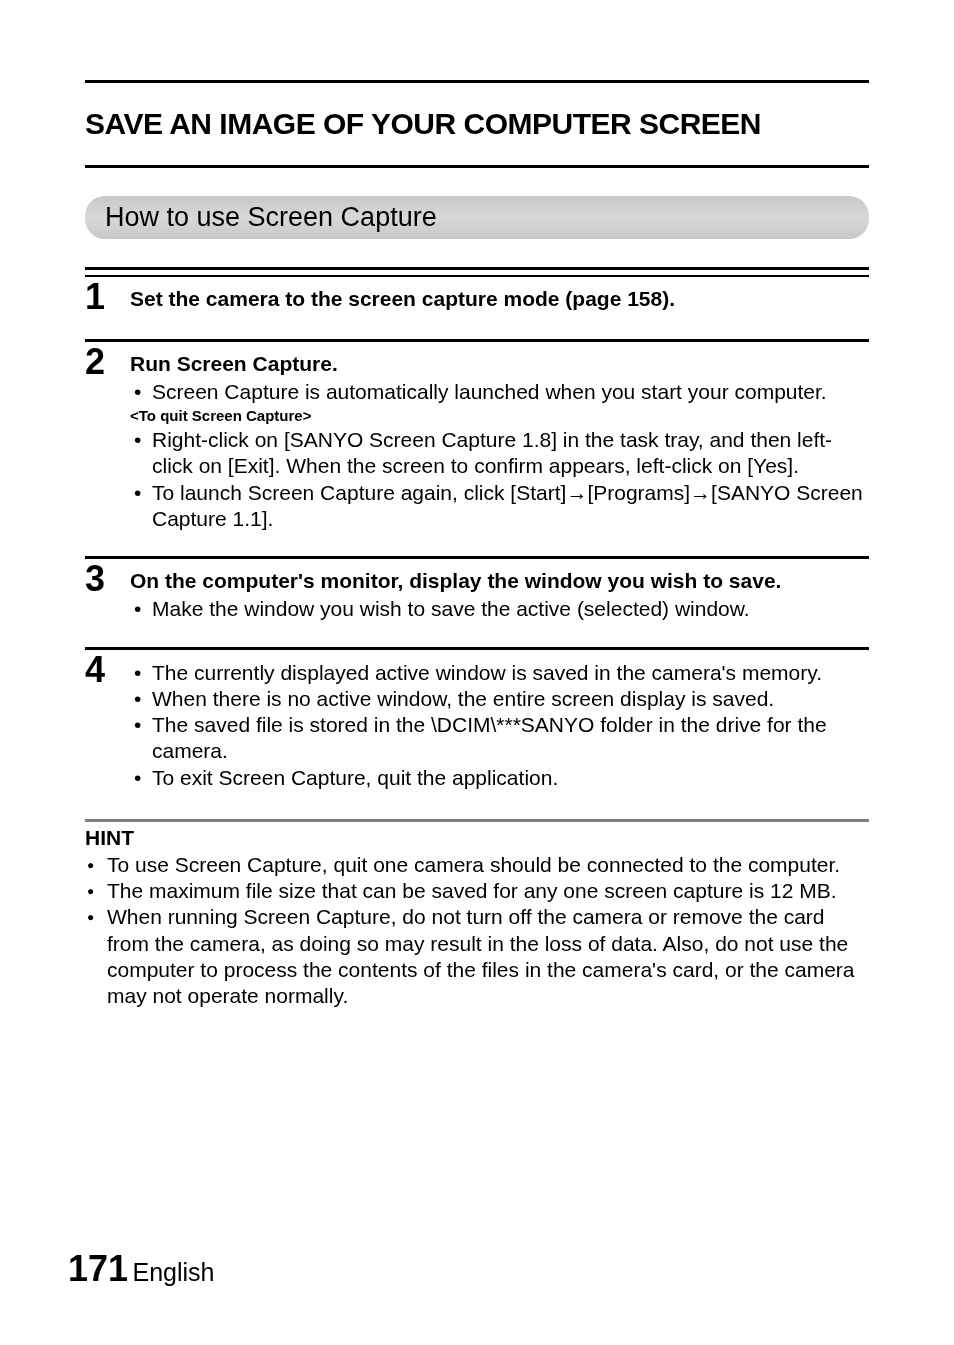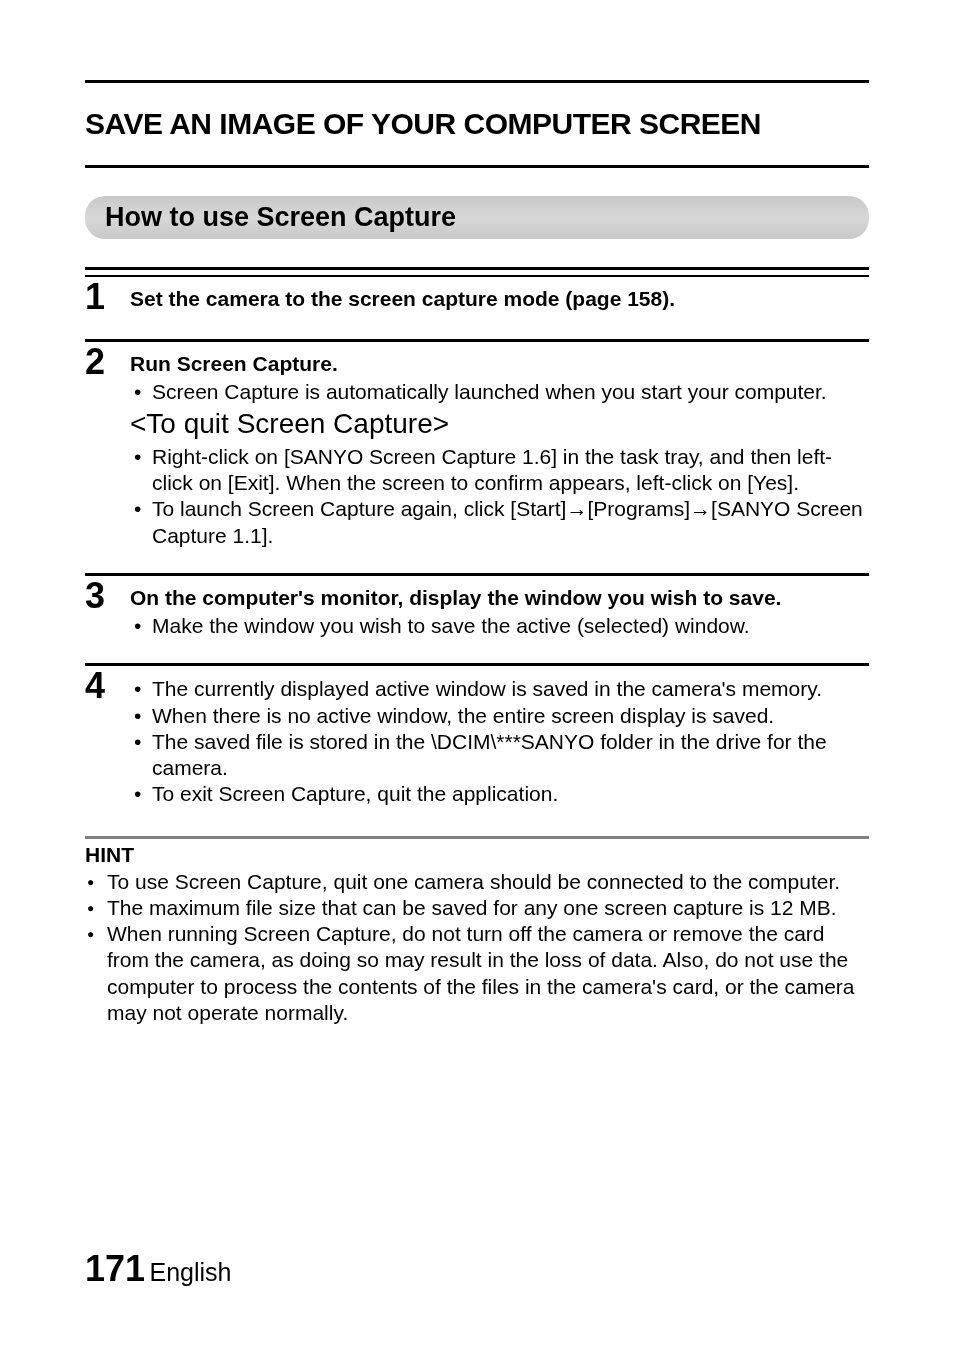--- a/index.html
+++ b/index.html
@@ -22,21 +22,21 @@
       border-top: 3px solid #000;
       border-bottom: 3px solid #000;
       padding: 24px 0;
       margin-bottom: 28px;
     }
     .section-header {
       background: linear-gradient(to bottom, #c8c8c8 0%, #d8d8d8 50%, #c8c8c8 100%);
       border-radius: 20px;
       padding: 6px 20px;
       font-size: 27px;
-      font-weight: bold;
+      font-weight: normal;
       margin-bottom: 28px;
     }
     .step-divider-first {
       border-top: 3px solid #000;
       border-bottom: 2px solid #000;
       height: 10px;
       margin-top: 12px;
     }
     .step-divider {
       border-top: 3px solid #000;
@@ -73,22 +73,22 @@
       line-height: 1.25;
       padding-left: 22px;
       position: relative;
     }
     .bullet-list li::before {
       content: "•";
       position: absolute;
       left: 4px;
     }
     .sub-heading {
-      font-size: 28px;
-      font-weight: normal;
+      font-size: 15px;
+      font-weight: bold;
       padding-left: 0;
       line-height: 1.3;
     }
     .hint-divider {
       border-top: 3px solid #808080;
       margin-top: 28px;
     }
     .hint-title {
       font-size: 21px;
       font-weight: bold;
@@ -112,21 +112,21 @@
       top: 6px;
     }
     .camera-icon {
       display: inline-block;
       vertical-align: middle;
       margin: 0 2px;
     }
     .footer {
       position: absolute;
       bottom: 55px;
-      left: 85px;
+      left: 68px;
     }
     .page-num {
       font-size: 36px;
       font-weight: bold;
     }
     .language {
       font-size: 25px;
       font-weight: normal;
     }
   </style>
@@ -150,21 +150,21 @@
 
 <div class="step">
   <div class="step-num">2</div>
   <div class="step-content">
     <div class="step-title">Run Screen Capture.</div>
     <ul class="bullet-list">
       <li>Screen Capture is automatically launched when you start your computer.</li>
     </ul>
     <div class="sub-heading">&lt;To quit Screen Capture&gt;</div>
     <ul class="bullet-list">
-      <li>Right-click on [SANYO Screen Capture 1.6] in the task tray, and then left-click on [Exit]. When the screen to confirm appears, left-click on [Yes].</li>
+      <li>Right-click on [SANYO Screen Capture 1.8] in the task tray, and then left-click on [Exit]. When the screen to confirm appears, left-click on [Yes].</li>
       <li>To launch Screen Capture again, click [Start]→[Programs]→[SANYO Screen Capture 1.1].</li>
     </ul>
   </div>
 </div>
 
 <div class="step-divider"></div>
 
 <div class="step">
   <div class="step-num">3</div>
   <div class="step-content">

